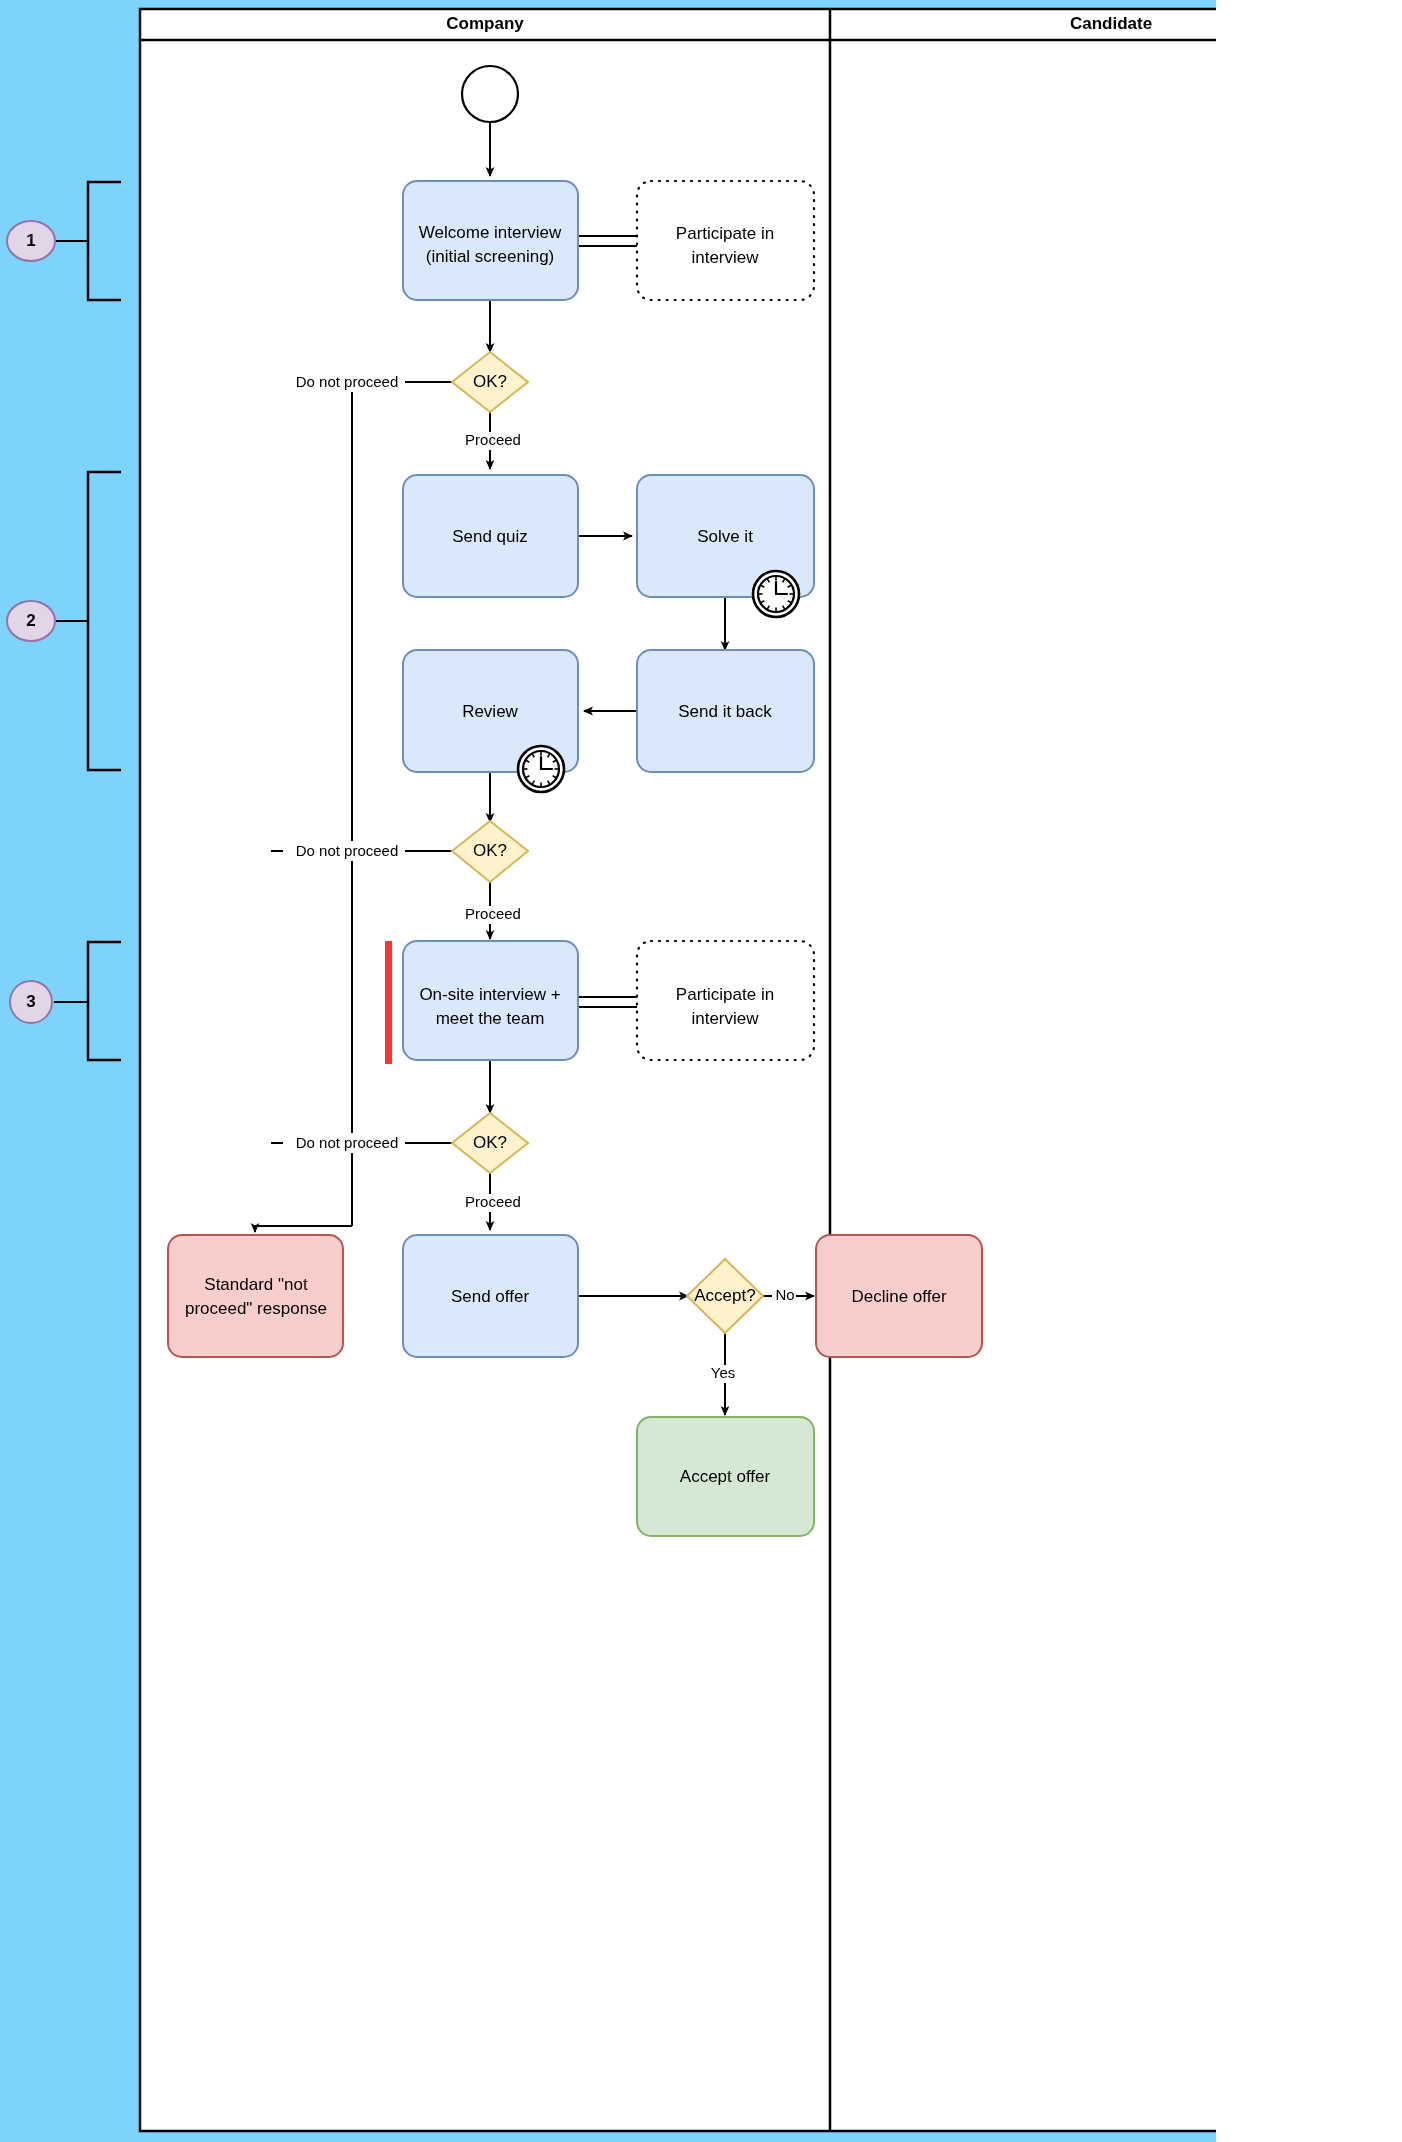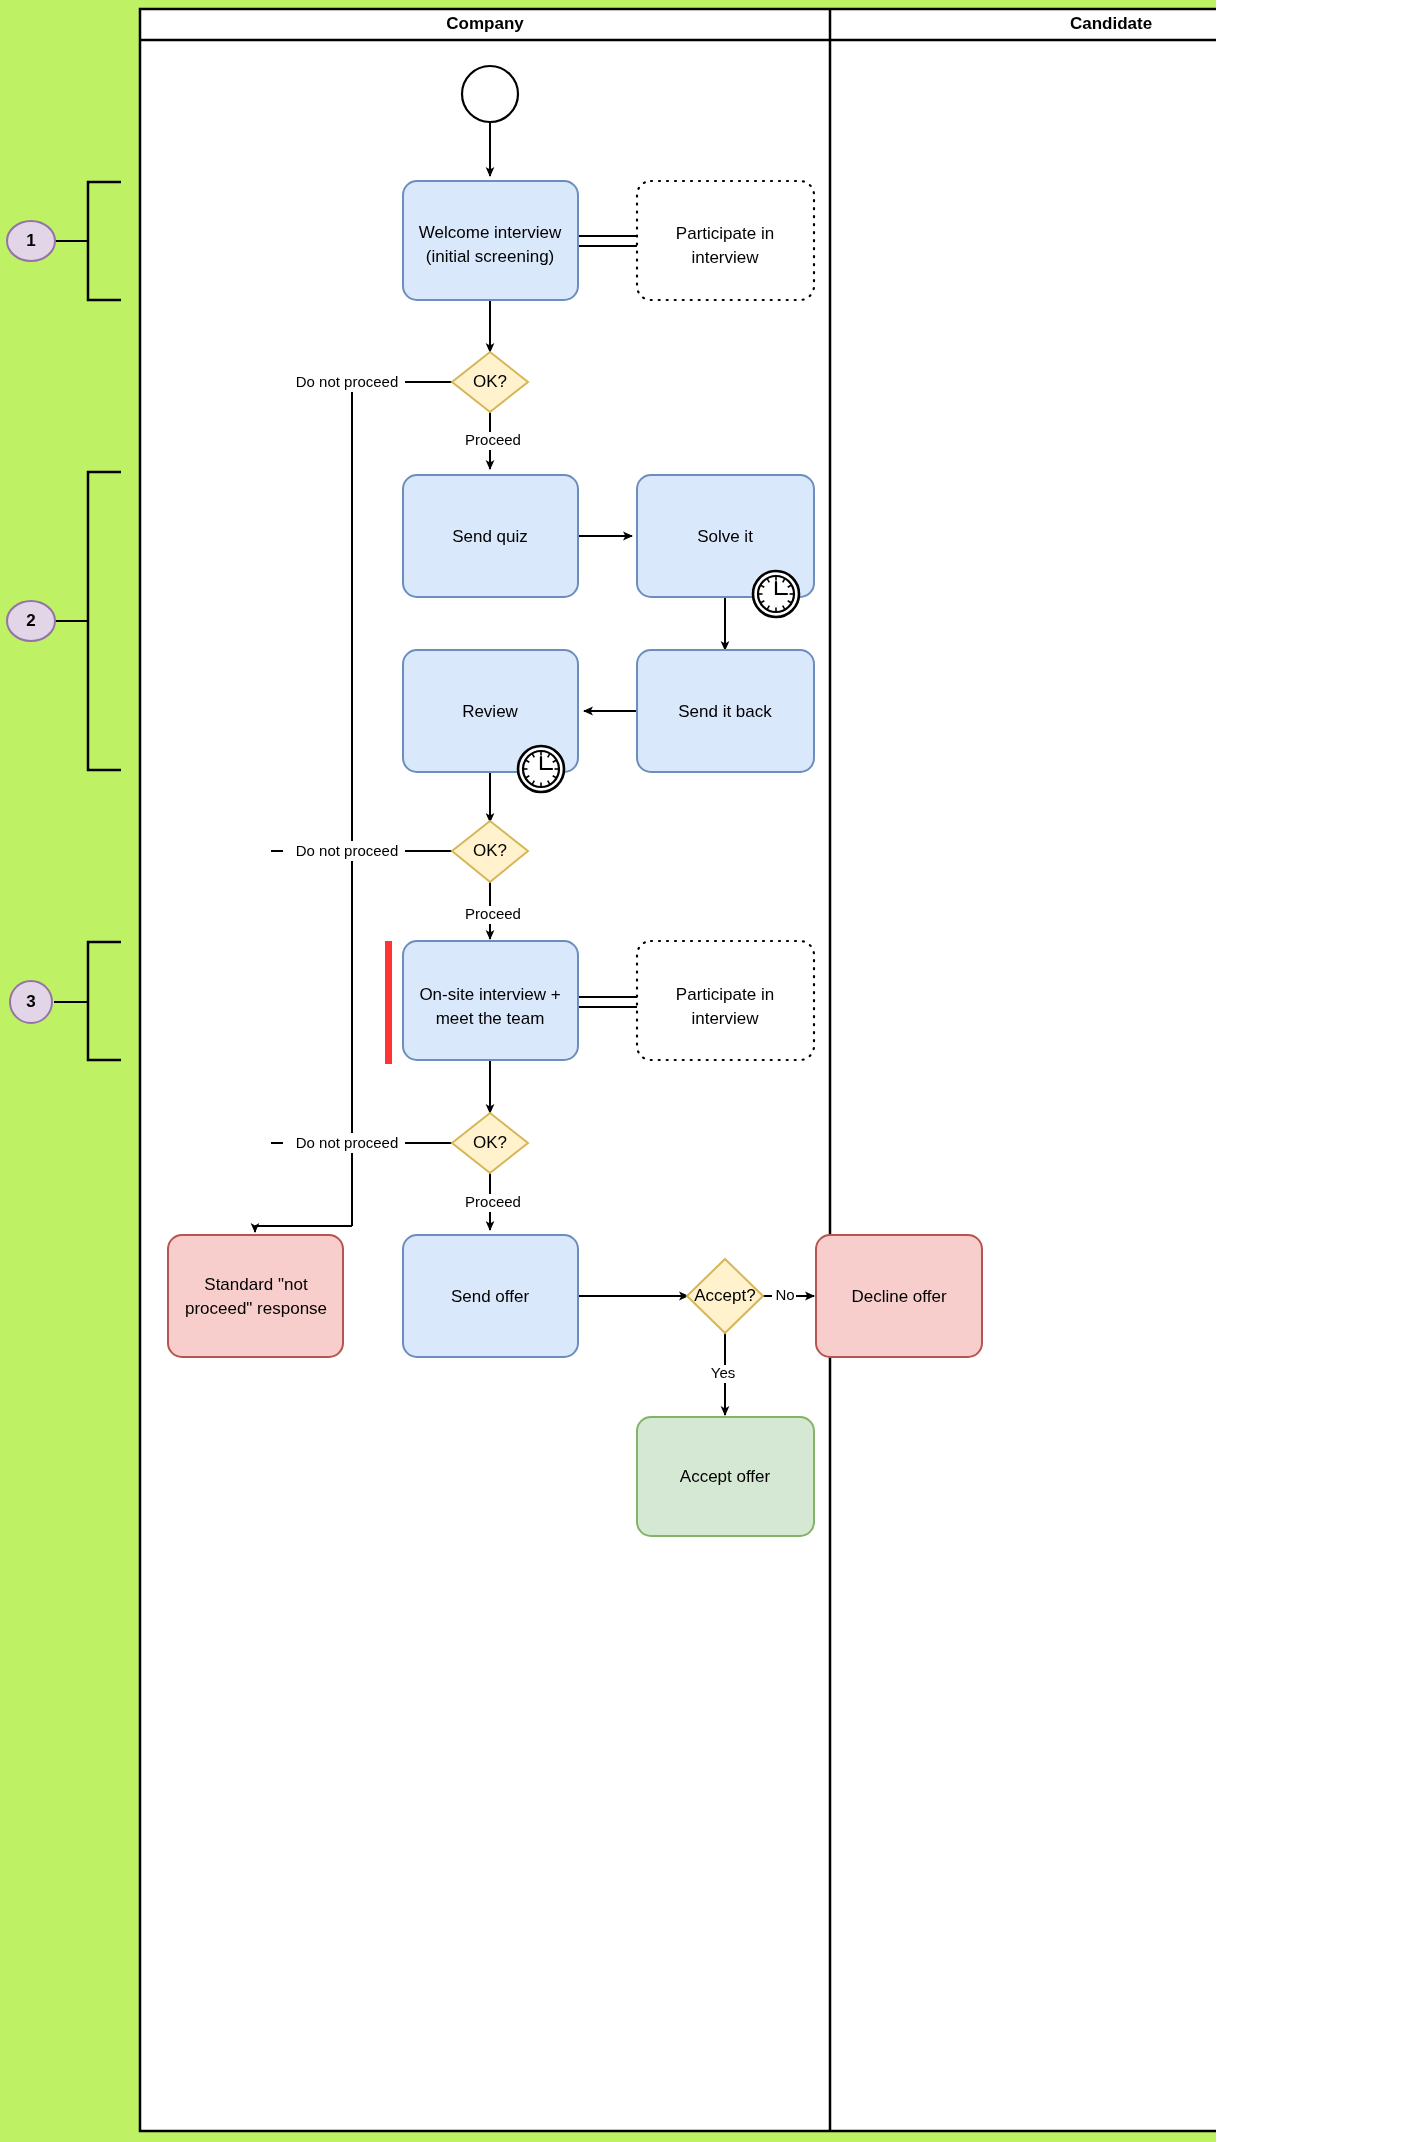--- a/index.html
+++ b/index.html
@@ -8,21 +8,21 @@
     padding: 0;
     background: #ffffff;
   }
   body {
     font-family: "Liberation Sans", sans-serif;
   }
   #canvas {
     position: relative;
     width: 1216px;
     height: 2142px;
-    background: #bef264;
+    background: #7dd3fc;
     overflow: hidden;
   }
   svg#diagram {
     position: absolute;
     left: 0;
     top: 0;
     width: 1402px;
     height: 2142px;
   }
   .lane-title {

